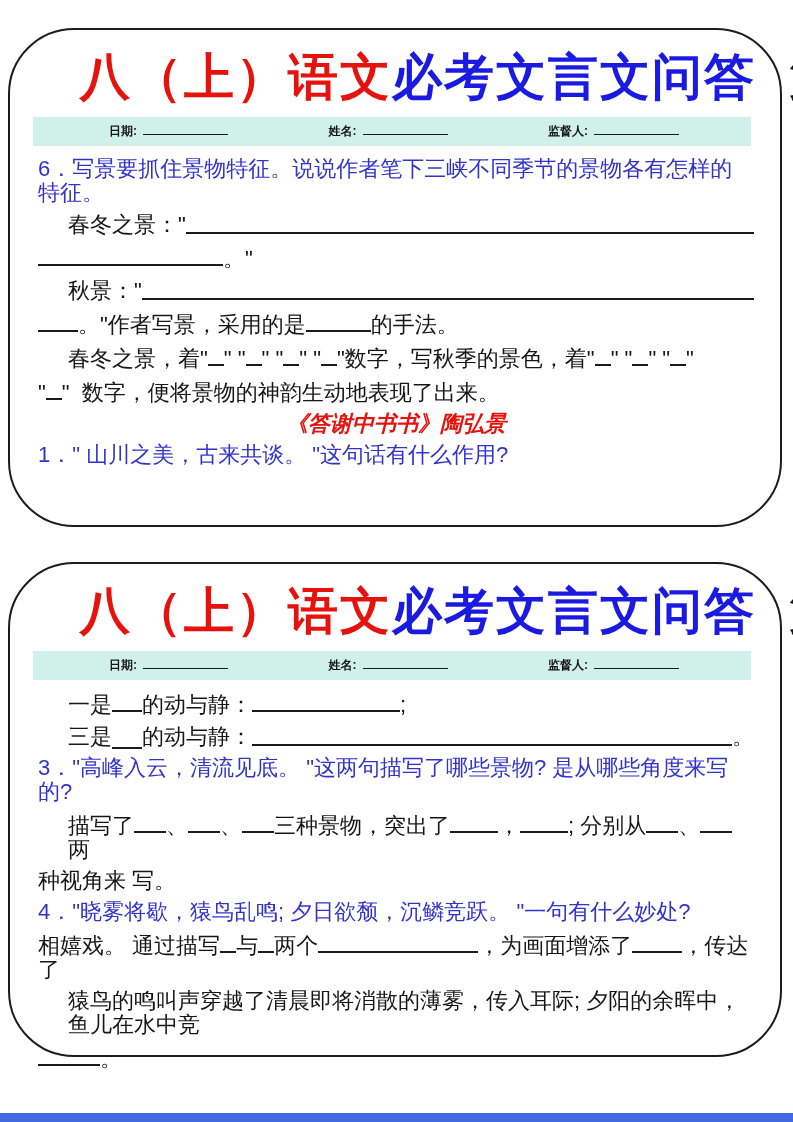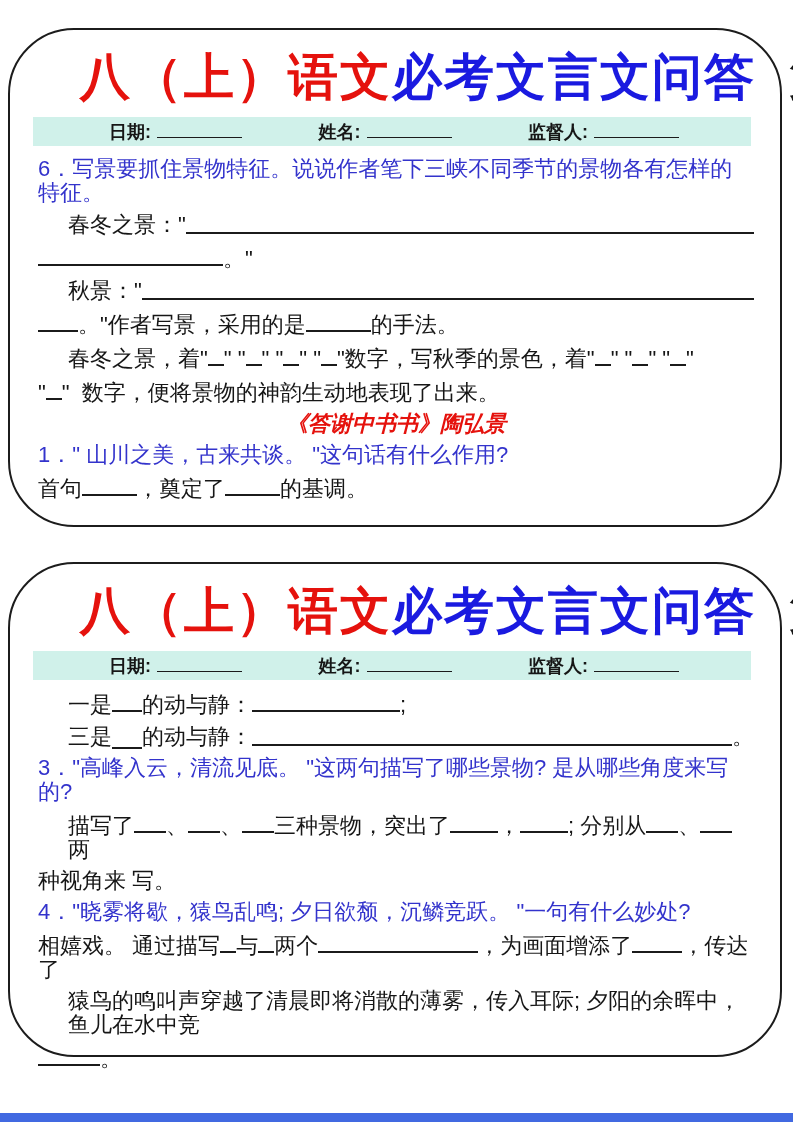--- a/index.html
+++ b/index.html
@@ -34,21 +34,21 @@
   .t-blue{color:var(--c-title-blue);}
   .day{margin-left:34px;color:var(--c-text);}
   .day .t-red{padding:0 3px;}
   .meta{
     margin:6px 0 0 23px;
     width:718px;height:29px;
     background:var(--c-teal);
     display:flex;align-items:center;
     justify-content:space-between;
     padding:0 72px 0 76px;
-    font-size:18px;font-weight:600;
+    font-size:12px;font-weight:600;
   }
   .meta-item{display:flex;align-items:baseline;white-space:pre;}
   .content{padding:10px 26px 0 28px;font-size:22px;font-weight:500;}
   .line{min-height:24px;line-height:24px;margin-bottom:7px;white-space:pre-wrap;}
   .line span{white-space:pre-wrap;}
   .line.indent{padding-left:30px;}
   .line.question{color:var(--c-q-blue);margin-top:1px;}
   .line.heading-red{color:var(--c-red);text-align:center;font-weight:600;font-style:italic;}
   .line.flexline{display:flex;align-items:flex-end;}
   .line.flexline span{white-space:pre;}
@@ -80,21 +80,20 @@
   <div class="content">
       <div class="line question"><span>6．写景要抓住景物特征。说说作者笔下三峡不同季节的景物各有怎样的特征。</span></div>
       <div class="line body indent flexline"><span>春冬之景："</span><span class="bl grow"></span></div>
       <div class="line body"><span class="bl" style="width: 185px;"></span><span>。"</span></div>
       <div class="line body indent flexline"><span>秋景："</span><span class="bl grow"></span></div>
       <div class="line body"><span class="bl" style="width: 40px;"></span><span>。"作者写景，采用的是</span><span class="bl" style="width: 65px;"></span><span>的手法。</span></div>
       <div class="line body indent"><span>春冬之景，着"</span><span class="bl" style="width: 16px;"></span><span>" "</span><span class="bl" style="width: 16px;"></span><span>" "</span><span class="bl" style="width: 16px;"></span><span>" "</span><span class="bl" style="width: 16px;"></span><span>"数字，写秋季的景色，着"</span><span class="bl" style="width: 16px;"></span><span>" "</span><span class="bl" style="width: 16px;"></span><span>" "</span><span class="bl" style="width: 16px;"></span><span>"</span></div>
       <div class="line body"><span>"</span><span class="bl" style="width: 16px;"></span><span>"  数字，便将景物的神韵生动地表现了出来。</span></div>
       <div class="line heading-red"><span>《答谢中书书》陶弘景</span></div>
       <div class="line question"><span>1．" 山川之美，古来共谈。 "这句话有什么作用?</span></div>
-      <div class="line body"><span>首句</span><span class="bl" style="width: 55px;"></span><span>，奠定了</span><span class="bl" style="width: 55px;"></span><span>的基调。</span></div>
     </div>
 </div>
 
 <div class="card two">
   <div class="title">
     <span class="t-red">八（上）语文</span><span class="t-blue">必考文言文问答</span><span class="day"><span>第</span><span class="t-red">4</span><span>天</span></span>
   </div>
   <div class="meta">
     <span class="meta-item"><span>日期:</span><span class="bl meta-bl"></span></span>
     <span class="meta-item"><span>姓名:</span><span class="bl meta-bl"></span></span>

